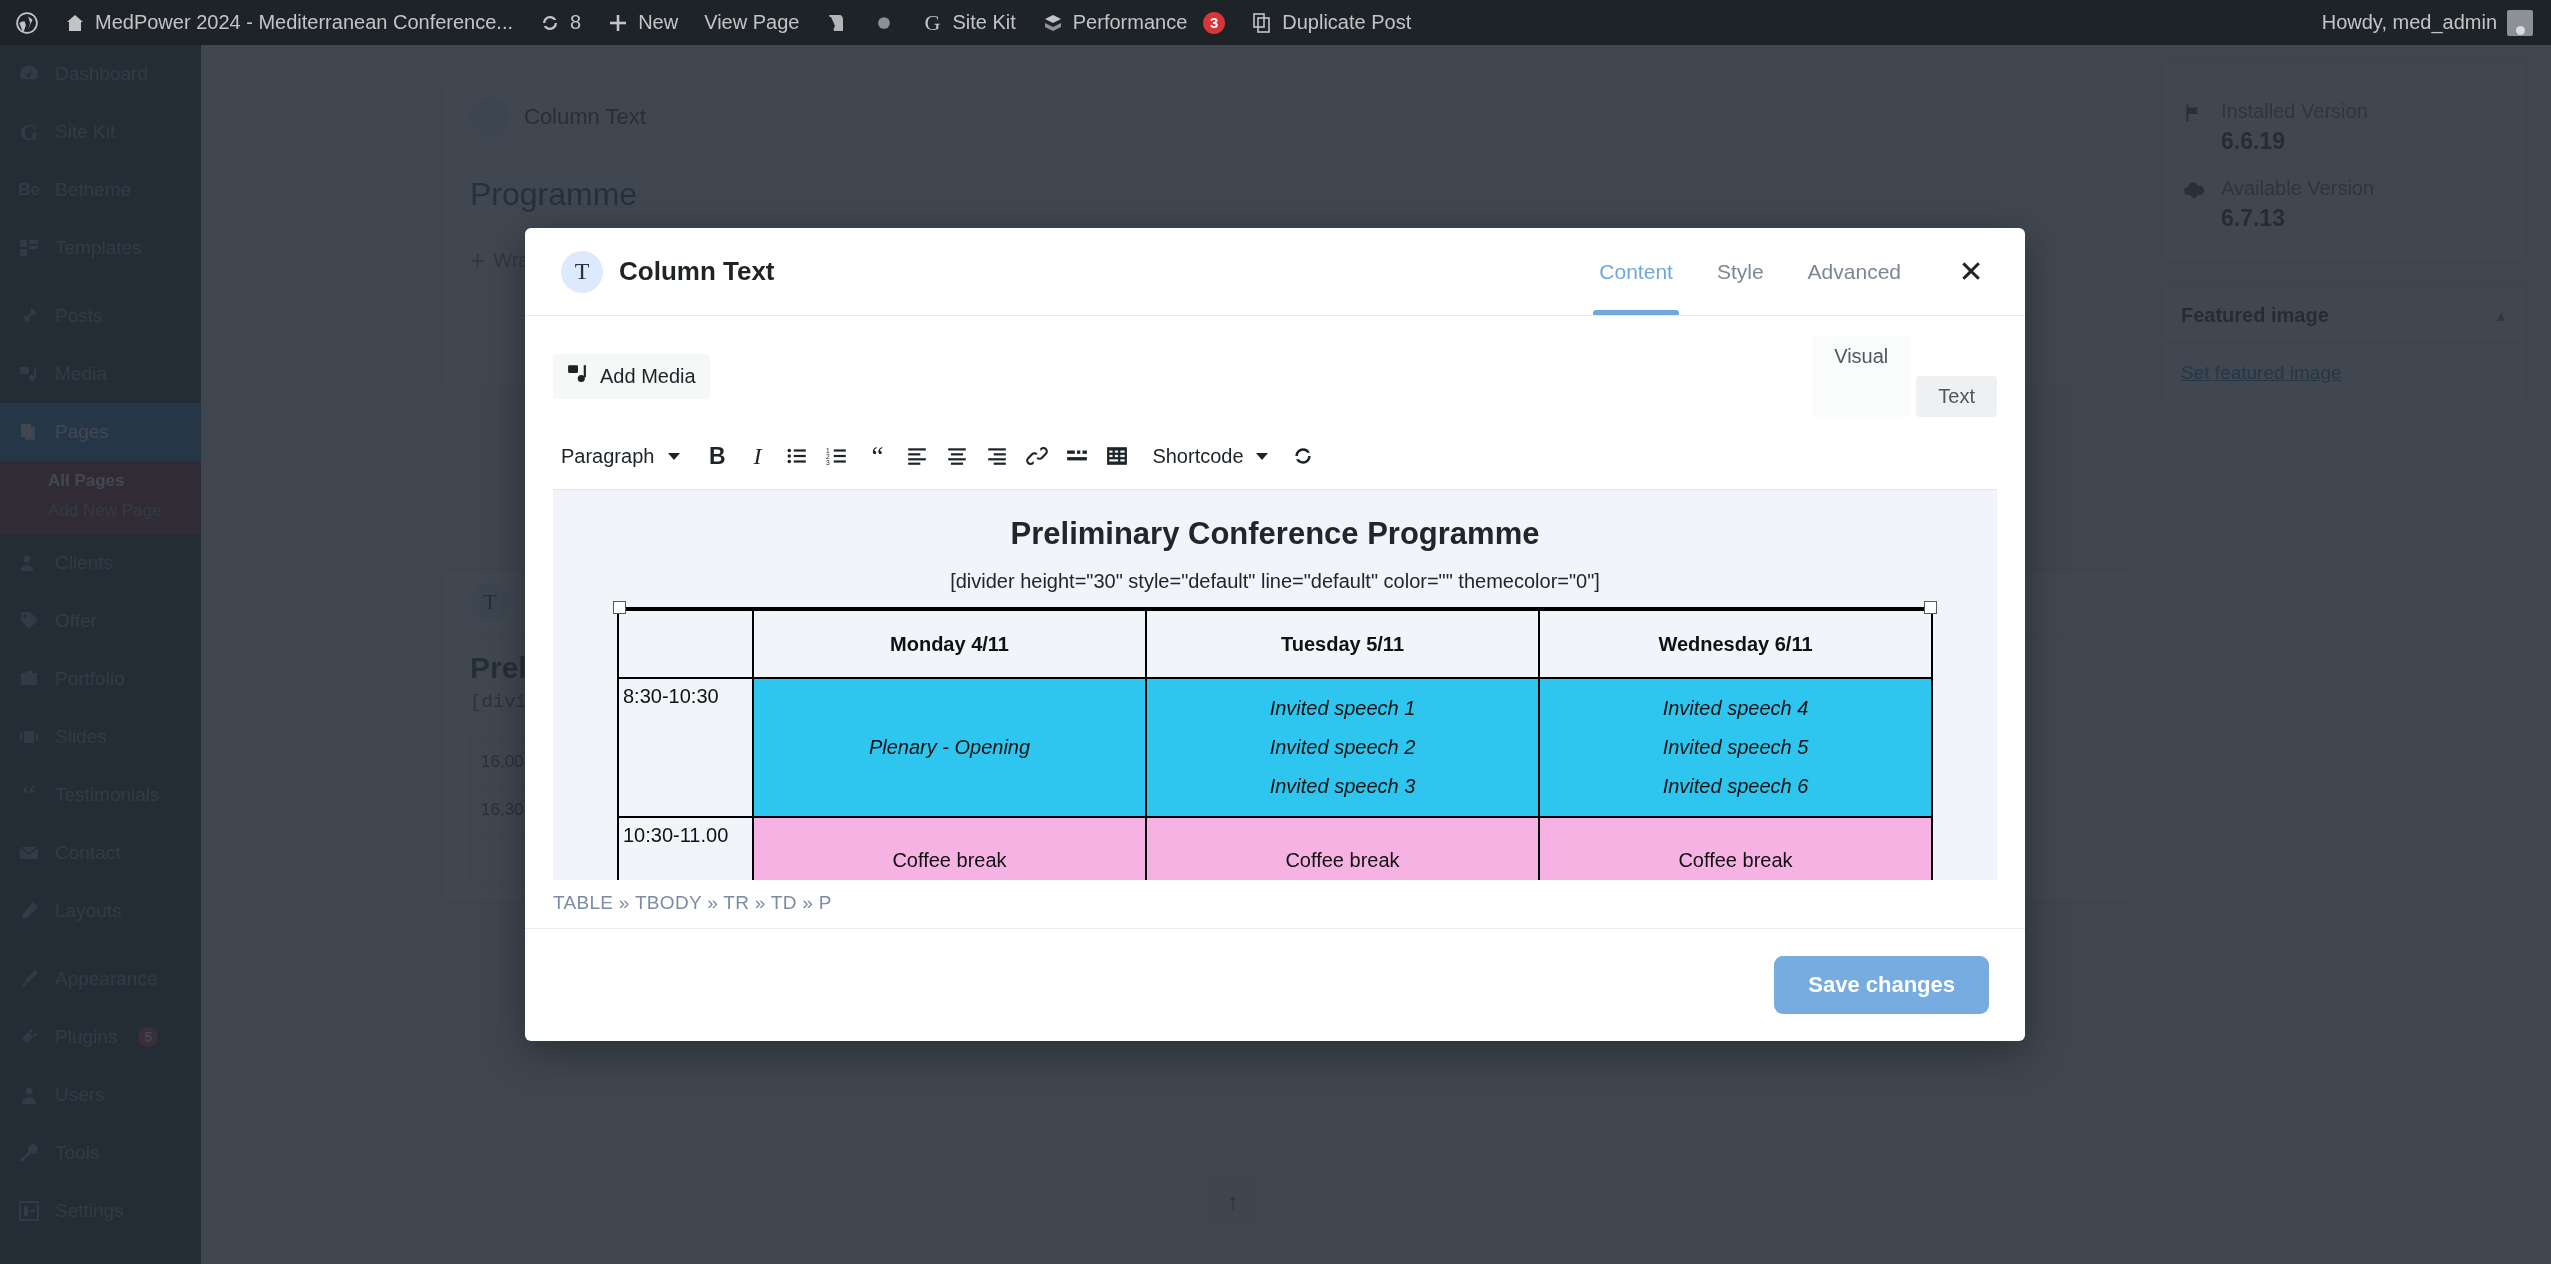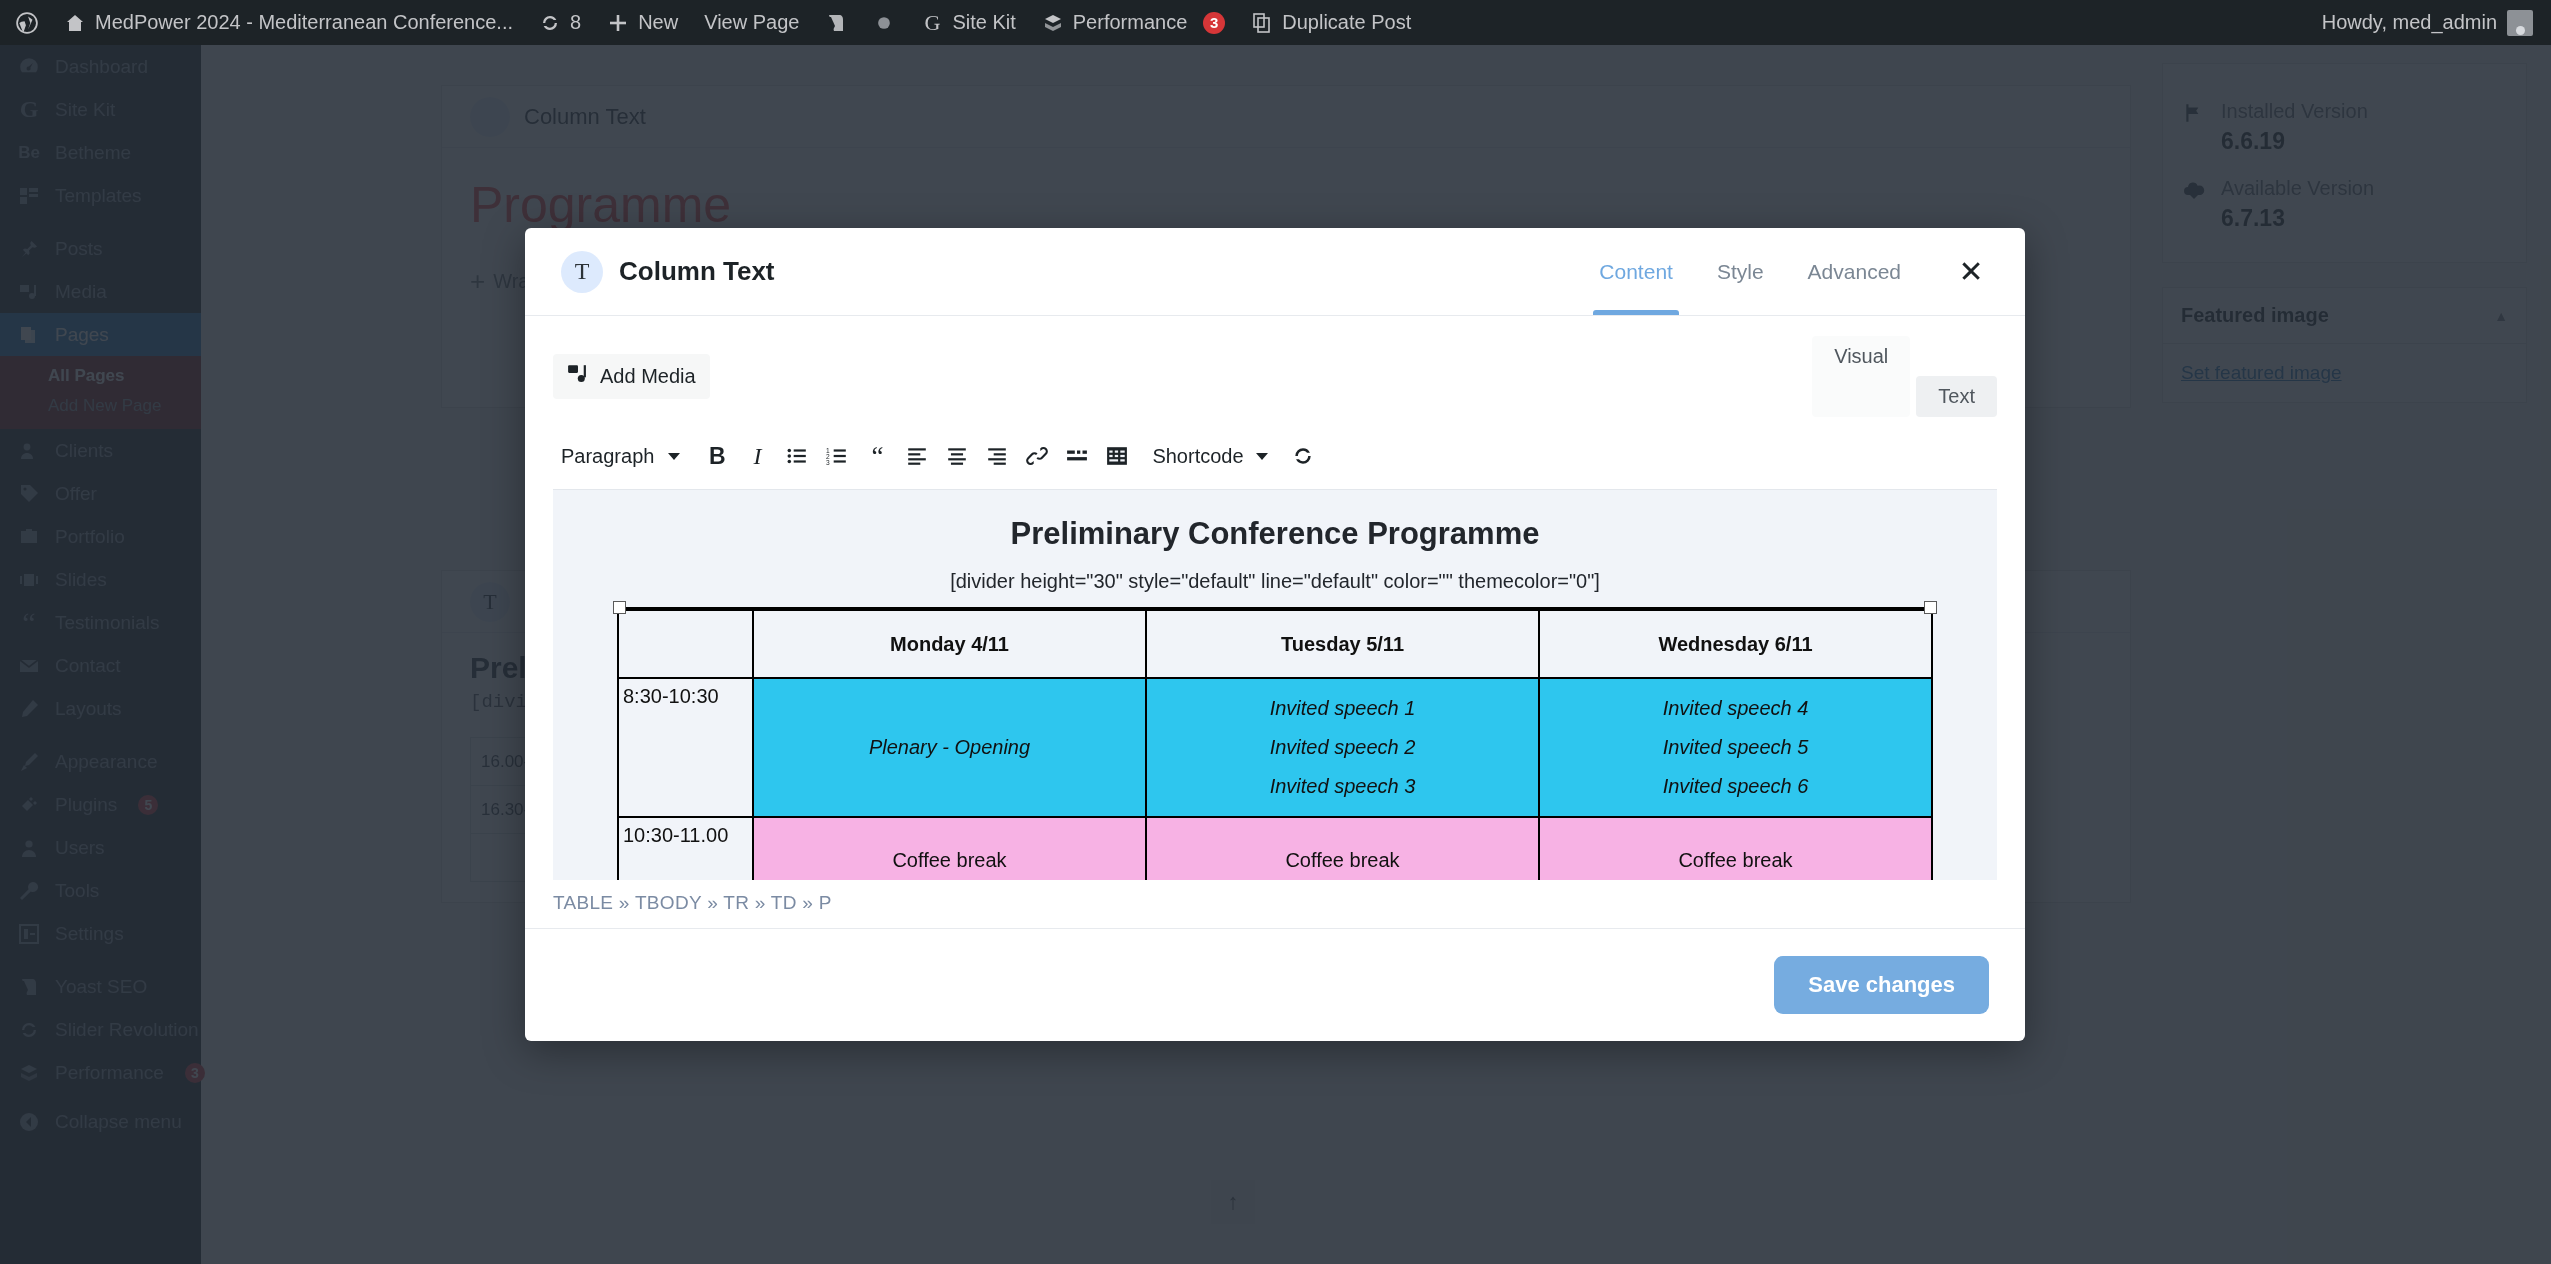--- a/index.html
+++ b/index.html
@@ -40,21 +40,21 @@
   }
   .avatar-sq .head { width: 9px; height: 9px; border-radius: 50%; background: #d7dade; margin-bottom: 1px; }
 
   
   .sidebar {
     position: absolute; top: 45px; left: 0; width: 201px; height: 1219px;
     background: #1d2327; z-index: 10;
   }
   .menu-item {
     display: flex; align-items: center; gap: 13px;
-    height: 43px; padding-left: 16px;
+    height: 58px; padding-left: 16px;
     color: #8f98a1; font-size: 19px; white-space: nowrap;
   }
   .menu-item.current { background: #2271b1; color: #fff; position: relative; }
   .menu-item.current::after {
     content: ""; position: absolute; right: -8px; top: 50%; margin-top: -8px;
     border-top: 8px solid transparent; border-bottom: 8px solid transparent;
     border-left: 8px solid #f0f0f1;
   }
   .mi-icon { width: 26px; height: 26px; display: inline-flex; align-items: center; justify-content: center; flex: 0 0 26px; }
   .mi-icon svg { display: block; }
@@ -82,21 +82,21 @@
     display: flex; align-items: center; gap: 14px;
     height: 62px; padding: 0 28px; border-bottom: 1px solid #e6e7e8;
   }
   .muse-avatar {
     width: 40px; height: 40px; border-radius: 50%; background: #e4effc;
     display: flex; align-items: center; justify-content: center;
     font-family: "Liberation Serif", serif; font-size: 22px; color: #2c3338;
   }
   .muse-title { font-size: 22px; color: #2c3338; }
   .muse-body { padding: 28px; }
-  .muse-h1 { font-size: 50px; font-weight: 400; color: #ef4444; margin-bottom: 14px; }
+  .muse-h1 { font-size: 32px; font-weight: 400; color: #0c4a6e; margin-bottom: 14px; }
   .addrow {
     display: flex; gap: 52px; align-items: center; padding: 18px 0 18px 0;
     color: #6b7177; font-size: 20px;
   }
   .addrow .plus { font-size: 26px; margin-right: 8px; }
   .addbtn { display: flex; align-items: center; }
   .dashedbox { border: 1px dashed #c8ccd0; height: 60px; margin: 4px 0 0 320px; width: 560px; }
 
   .bg-block2 { position: absolute; left: 240px; top: 525px; width: 1690px; background: #fff; border: 1px solid #dcdcde; }
   .bg-prelim { font-size: 30px; font-weight: 700; color: #2c3338; padding: 18px 28px 6px; }

